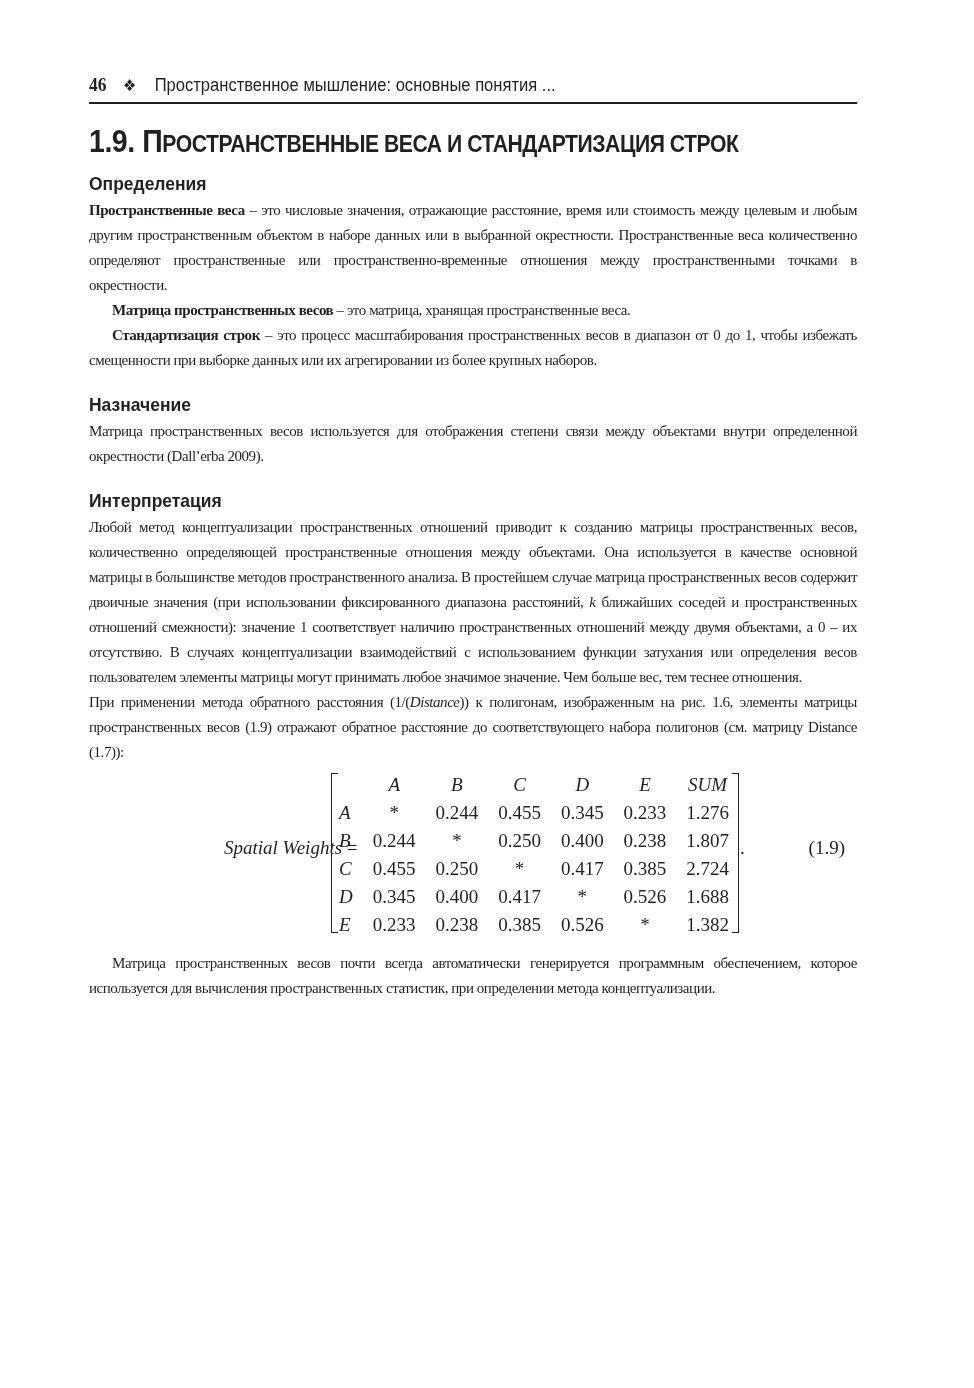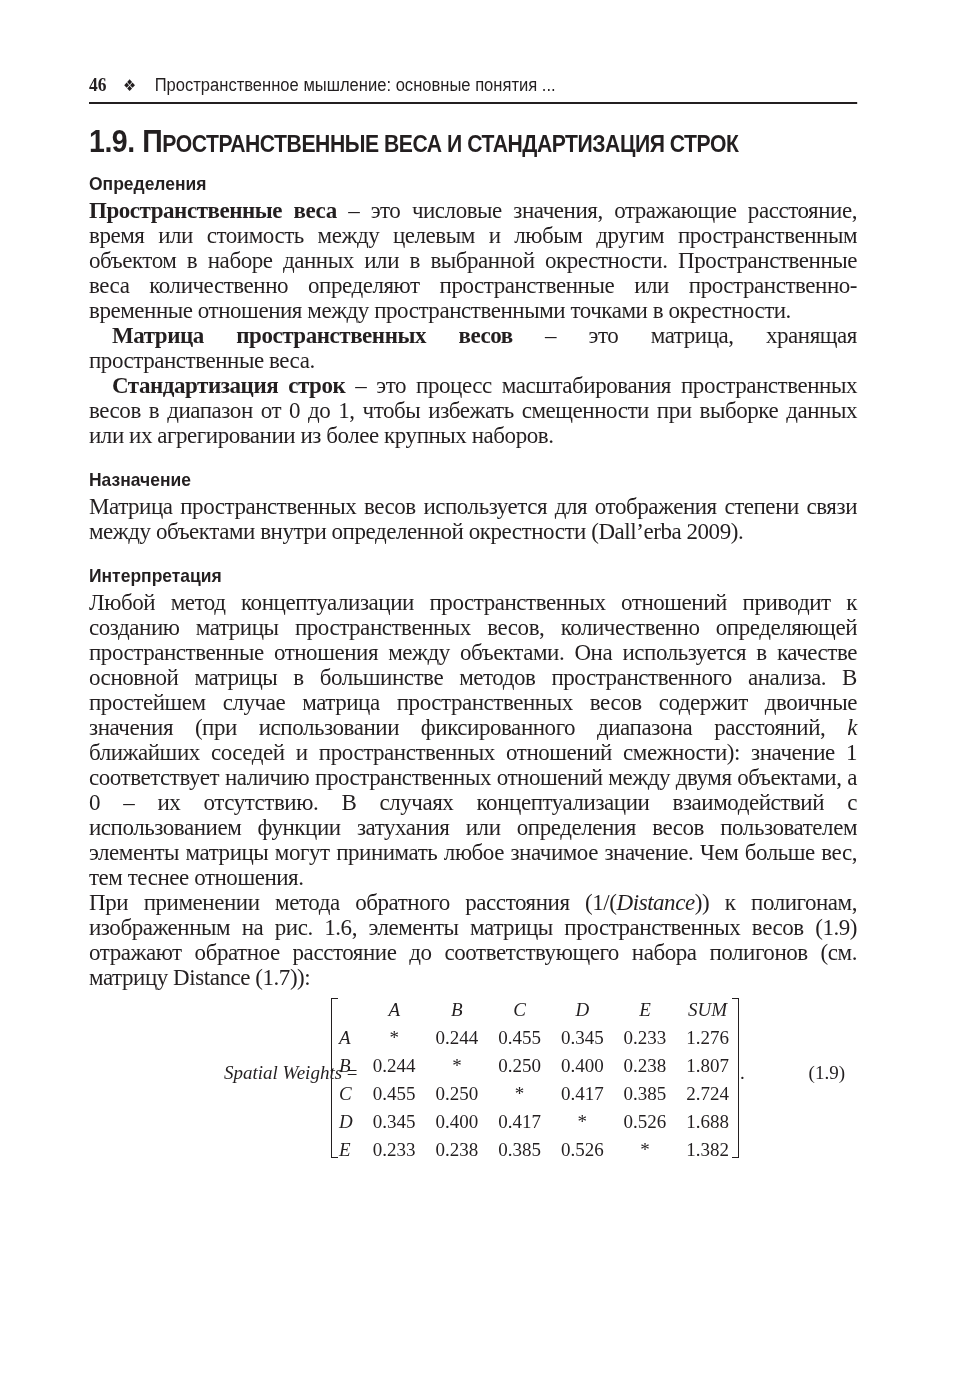--- a/index.html
+++ b/index.html
@@ -4,21 +4,21 @@
 <style>
   html, body { margin: 0; padding: 0; background: #ffffff; }
   body { width: 974px; height: 1388px; position: relative; overflow: hidden; color: #231f20; }
   .page { position: absolute; left: 89px; top: 74px; width: 768px; }
   .running-head { display: flex; align-items: baseline; font-family: "Liberation Sans", sans-serif; font-size: 18px; height: 28px; border-bottom: 2px solid #231f20; transform: scaleX(0.92); transform-origin: left; width: 108.7%; }
   .running-head .num { font-family: "Liberation Serif", serif; font-weight: bold; font-size: 19px; margin-right: 18px; }
   .running-head .orn { font-size: 16px; margin-right: 20px; }
   h1 { font-family: "Liberation Sans", sans-serif; font-weight: bold; font-size: 31px; margin: 20px 0 10px 0; letter-spacing: -0.5px; transform: scaleX(0.92); transform-origin: left; white-space: nowrap; }
   h1 .smc { font-size: 23px; }
   h2 { font-family: "Liberation Sans", sans-serif; font-weight: bold; font-size: 19px; margin: 0; height: 28px; line-height: 28px; transform: scaleX(0.92); transform-origin: left; white-space: nowrap; }
-  p { font-family: "Liberation Serif", serif; font-size: 23px; line-height: 25px; margin: 0; text-align: justify; letter-spacing: -0.45px; }
+  p { font-family: "Liberation Serif", serif; font-size: 15px; line-height: 25px; margin: 0; text-align: justify; letter-spacing: -0.45px; }
   p.ind { text-indent: 23px; }
   .gap-s { height: 8px; }
   .gap-m { height: 18px; }
   b { font-weight: bold; }
   i { font-style: italic; }
   .equation { position: relative; height: 172px; margin-top: 6px; font-family: "Liberation Serif", serif; font-size: 19px; }
   .eq-lhs { position: absolute; left: 93px; top: 66px; font-style: italic; margin-left: 42px; }
   .eq-lhs .eqsign { font-style: normal; }
   .matrix { position: absolute; left: 242px; top: 0; width: 408px; height: 162px; }
   .bracket-l, .bracket-r { position: absolute; top: 2px; width: 6px; height: 158px; border-top: 1.5px solid #231f20; border-bottom: 1.5px solid #231f20; }
@@ -123,13 +123,14 @@
             </tr>
           </tbody>
       </table>
       <div class="bracket-r"></div>
     </div>
     <span class="eq-dot">.</span>
     <span class="eq-num">(1.9)</span>
   </div>
 
   <div class="gap-s"></div>
+  <p class="ind">Матрица пространственных весов почти всегда автоматически генерируется программным обеспечением, которое используется для вычисления пространственных статистик, при определении метода концептуализации.</p>
 </div>
 
 </body></html>

